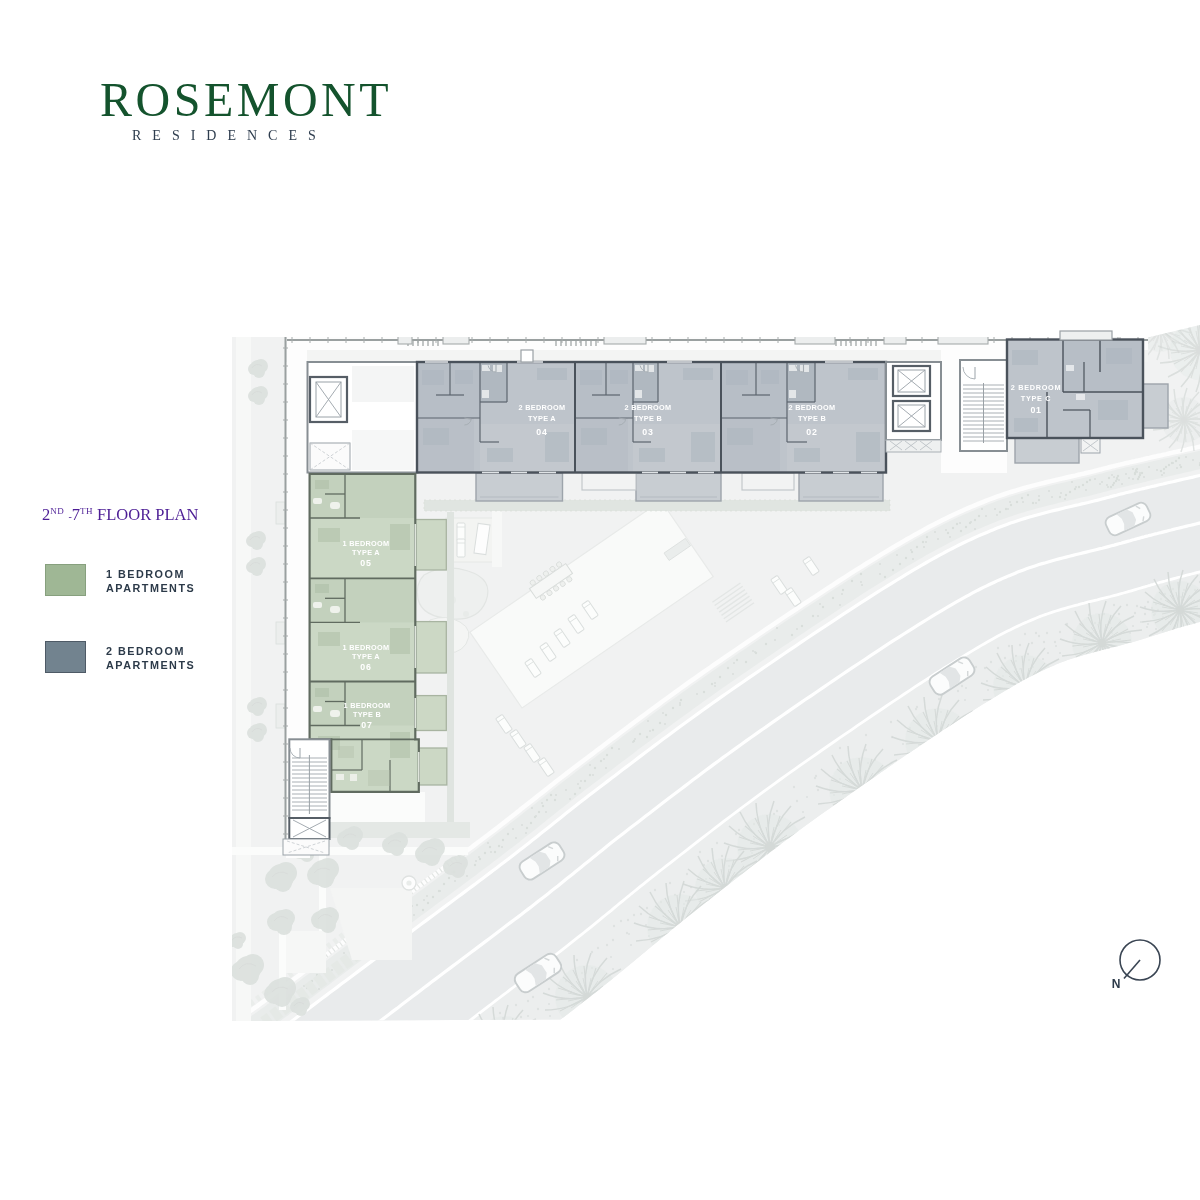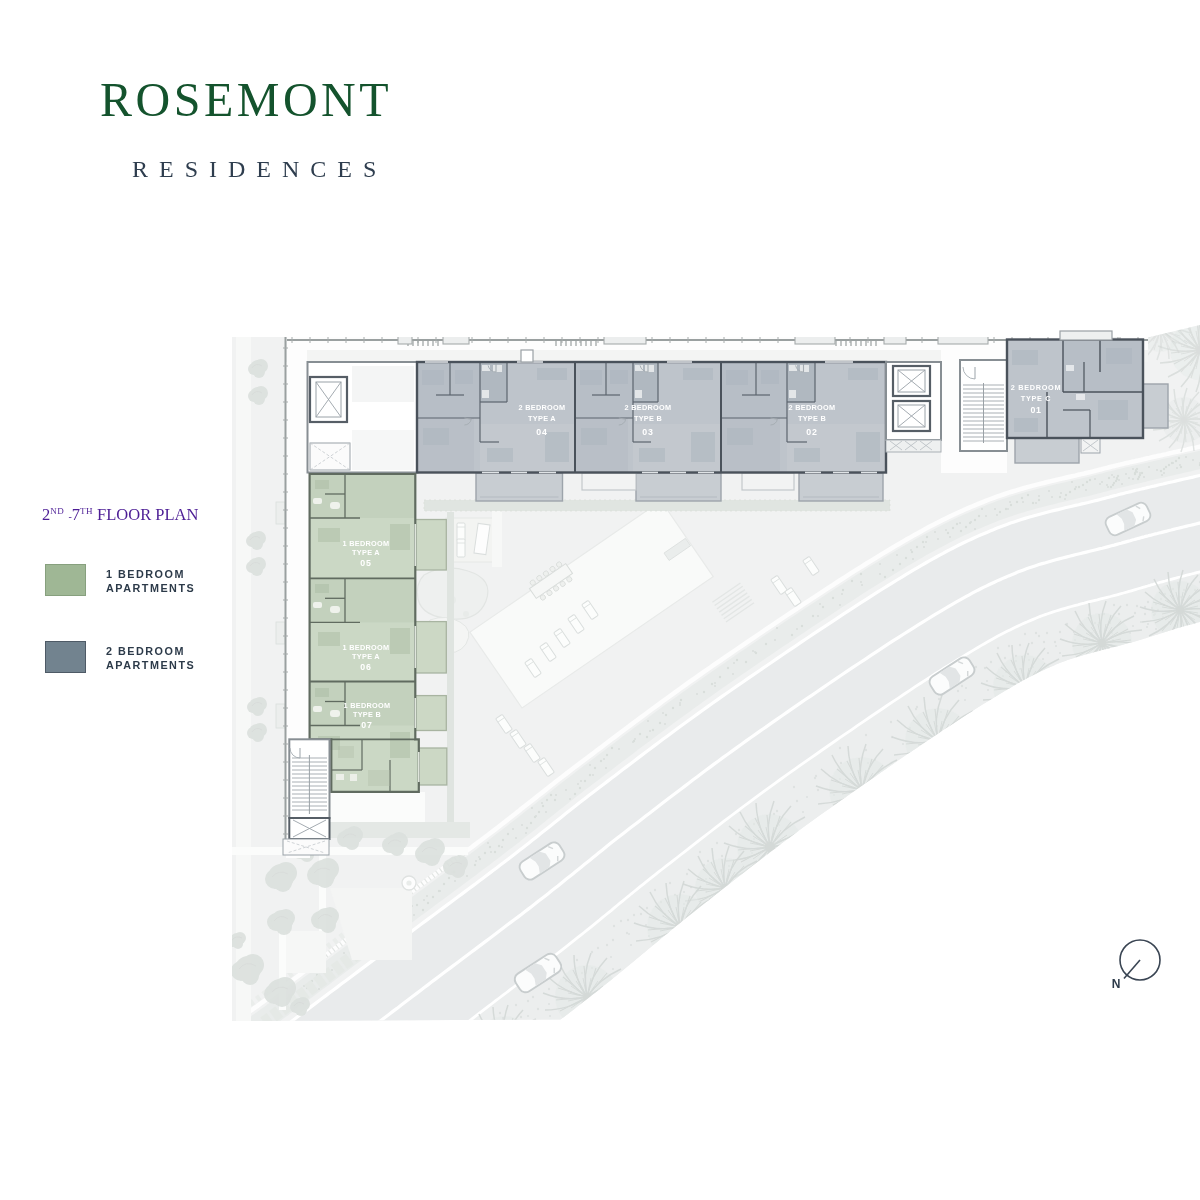--- a/index.html
+++ b/index.html
@@ -2,22 +2,22 @@
 <html><head>
 <meta charset="utf-8">
 <style>
   html,body{margin:0;padding:0;background:#ffffff;}
   *{-webkit-font-smoothing:antialiased;}
   body{width:1200px;height:1200px;position:relative;overflow:hidden;
        font-family:"Liberation Sans",sans-serif;}
   .logo{position:absolute;left:100px;top:72px;width:520px;
         font-family:"Liberation Serif",serif;font-size:48px;color:#14532d;
         letter-spacing:3.5px;font-weight:400;}
-  .sub{position:absolute;left:132px;top:156px;
-       font-family:"Liberation Serif",serif;font-size:24px;color:#2e3d4e;
+  .sub{position:absolute;left:132px;top:128px;
+       font-family:"Liberation Serif",serif;font-size:14px;color:#2e3d4e;
        letter-spacing:11px;}
   .fp{position:absolute;left:42px;top:505px;
       font-family:"Liberation Serif",serif;font-size:16.5px;color:#4c1d95;
       letter-spacing:0px;}
   .fp sup{font-size:9px;letter-spacing:0.5px;}
   .leg{position:absolute;font-size:10.8px;color:#2c3a49;letter-spacing:1.5px;
        line-height:14.2px;font-weight:700;}
   .sw{position:absolute;width:41px;height:32px;}
 </style>
 </head>

